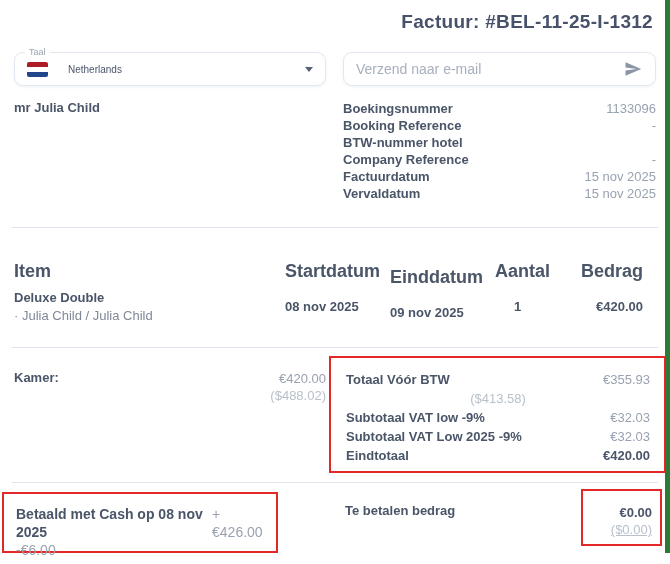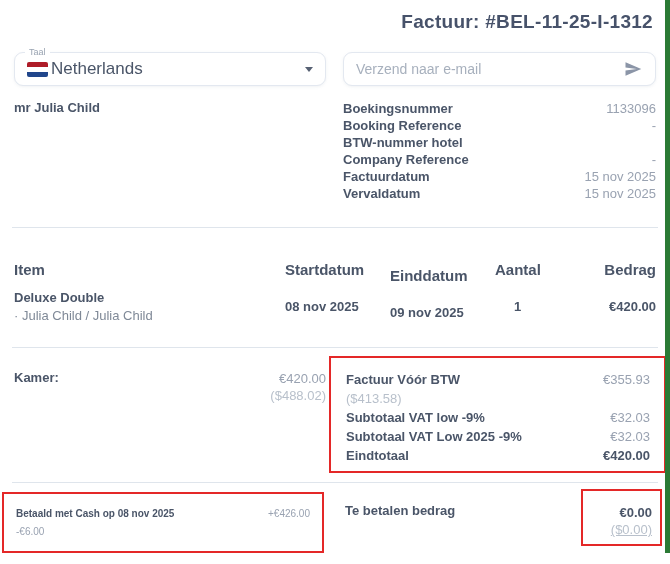--- a/index.html
+++ b/index.html
@@ -15,66 +15,66 @@
   .field {
     position:absolute; top:52px; height:34px; box-sizing:border-box; background:#fff;
     border:1px solid #e3e8f0; border-radius:9px; display:flex; align-items:center;
     padding:0 12px; box-shadow:0 1px 3px rgba(150,160,180,.14);
   }
   .lang-field { left:14px; width:312px; cursor:pointer; }
   .email-field { left:343px; width:313px; }
   .field-label { position:absolute; top:-6px; left:10px; font-size:9px; color:#99a3b1; background:#fff; padding:0 4px; line-height:10px; }
   .flag { width:21px; height:15px; display:flex; flex-direction:column; flex:none; border-radius:2px; overflow:hidden; box-shadow:0 0 0 1px rgba(0,0,0,.05) inset; }
   .flag div { flex:1; }
-  .lang-text { margin-left:3px; font-size:17px; color:#4a5568; }
+  .lang-text { margin-left:20px; font-size:10px; color:#4a5568; }
   .caret { margin-left:auto; width:0; height:0; border-left:4px solid transparent; border-right:4px solid transparent; border-top:5px solid #576173; }
   .email-field input { flex:1; min-width:0; border:none; outline:none; background:transparent; font-family:inherit; font-size:14px; color:#4a5568; padding:0; }
   .email-field input::placeholder { color:#a7b0bd; }
   .send-btn { margin-left:8px; border:none; background:none; padding:0; cursor:pointer; display:flex; align-items:center; }
 
   
   .guest-name { position:absolute; left:14px; top:100px; font-size:13px; font-weight:700; }
   .booking { position:absolute; left:343px; top:100px; width:313px; font-size:13px; }
   .booking .brow { display:flex; justify-content:space-between; align-items:center; height:17px; }
   .booking .blbl { font-weight:700; color:#4a5568; }
   .booking .bval { color:#99a2b1; }
 
   .divider { position:absolute; left:12px; width:646px; border-top:1px solid #dfe5ec; }
 
   
-  .thead { position:absolute; left:14px; top:261px; width:642px; height:18px; font-size:15px; font-weight:700; color:#4a5568; }
+  .thead { position:absolute; left:14px; top:261px; width:642px; height:18px; font-size:18px; font-weight:700; color:#4a5568; }
   .thead span, .trow .cell { position:absolute; white-space:nowrap; }
   .c-item { left:0; }
   .c-start { left:271px; }
   .c-end { left:376px;margin-top:6px; }
   .c-qty { left:481px; width:45px; text-align:center; }
-  .c-amt { right:0; text-align:left; }
+  .c-amt { right:13px; text-align:left; }
   .trow { position:absolute; left:14px; top:290px; width:642px; height:38px; font-size:13px; }
   .item-name { position:absolute; left:0; top:0; font-weight:700; }
   .item-sub { position:absolute; left:0; top:18px; color:#7f8997; font-weight:400; }
   .trow .mid { top:9px; font-weight:700; }
 
   
   .kamer { position:absolute; left:14px; top:370px; width:312px; font-size:13px; display:flex; justify-content:space-between; }
   .kamer .klbl { font-weight:700; }
   .kamer-vals { text-align:right; line-height:17px; }
   .kamer-vals .eur { color:#99a2b1; }
   .kamer-vals .usd { color:#b8c0cb; }
 
   .red-box { border:2px solid #e42828; box-sizing:border-box; position:absolute; }
   .totals-box { left:329px; top:356px; width:337px; height:117px; padding:12px 14px 0 15px; font-size:13px; }
   .srow { display:flex; justify-content:space-between; line-height:19px; }
   .srow .slbl { font-weight:700; color:#4a5568; }
   .srow .sval { color:#99a2b1; }
-  .srow.usd-row { justify-content:flex-start; }
+  .srow.usd-row { justify-content:center; }
   .srow.usd-row .sval { color:#b8c0cb; }
   .srow .sval.final { font-weight:700; color:#4a5568; }
 
   
-  .pay-box { left:2px; top:492px; width:322px; height:61px; padding:11px 12px 0 12px; font-size:10px; }
+  .pay-box { left:2px; top:492px; width:276px; height:61px; padding:11px 12px 0 12px; font-size:14px; }
   .pay-box .srow { line-height:18px; }
   .due-label { position:absolute; left:345px; top:503px; font-size:13px; font-weight:700; }
   .due-box { left:581px; top:489px; width:81px; height:57px; padding:13px 8px 12px 0; text-align:right; font-size:13px; }
   .due-box .eur { font-weight:700; color:#4a5568; line-height:17px; }
   .due-box .usd { color:#b8c0cb; line-height:17px; }
 
   .green-bar { position:absolute; right:0; top:0; width:5px; height:553px; }
 </style>
 </head>
 <body>
@@ -156,21 +156,21 @@
   <div class="kamer">
     <span class="klbl">Kamer:</span>
     <span class="kamer-vals">
       <span class="eur" style="display:block;">€420.00</span>
       <span class="usd" style="display:block;text-align:right;">($488.02)</span>
     </span>
   </div>
 
   <div class="red-box totals-box">
     <div class="srow">
-      <span class="slbl">Factuur Vóór BTW</span>
+      <span class="slbl">Totaal Vóór BTW</span>
       <span class="sval">€355.93</span>
     </div>
     <div class="srow usd-row">
       <span class="sval">($413.58)</span>
     </div>
     <div class="srow">
       <span class="slbl">Subtotaal VAT low -9%</span>
       <span class="sval">€32.03</span>
     </div>
     <div class="srow">

